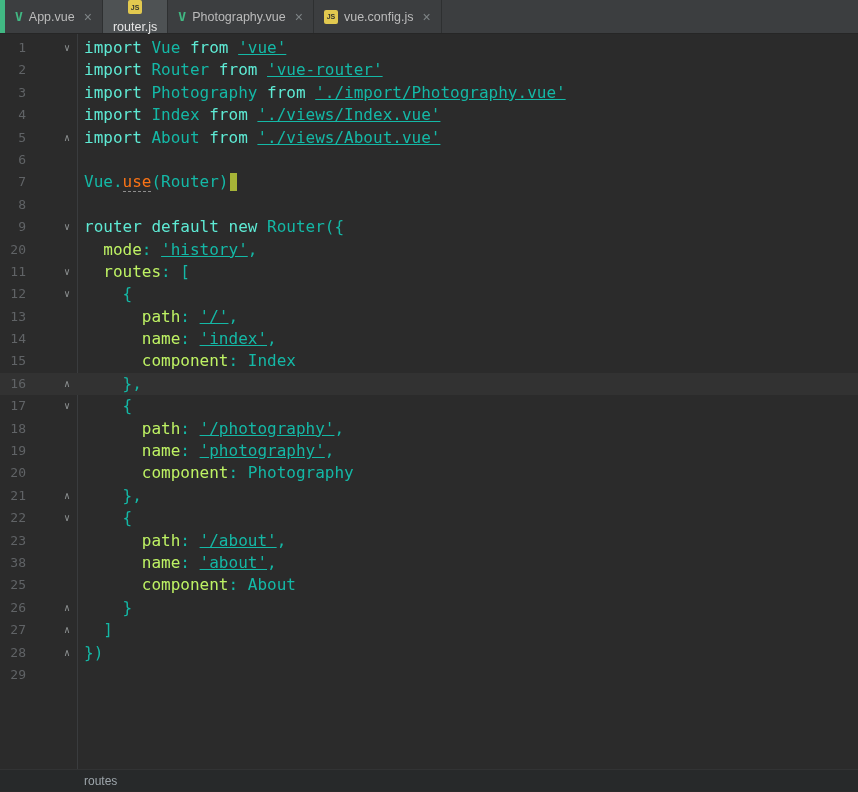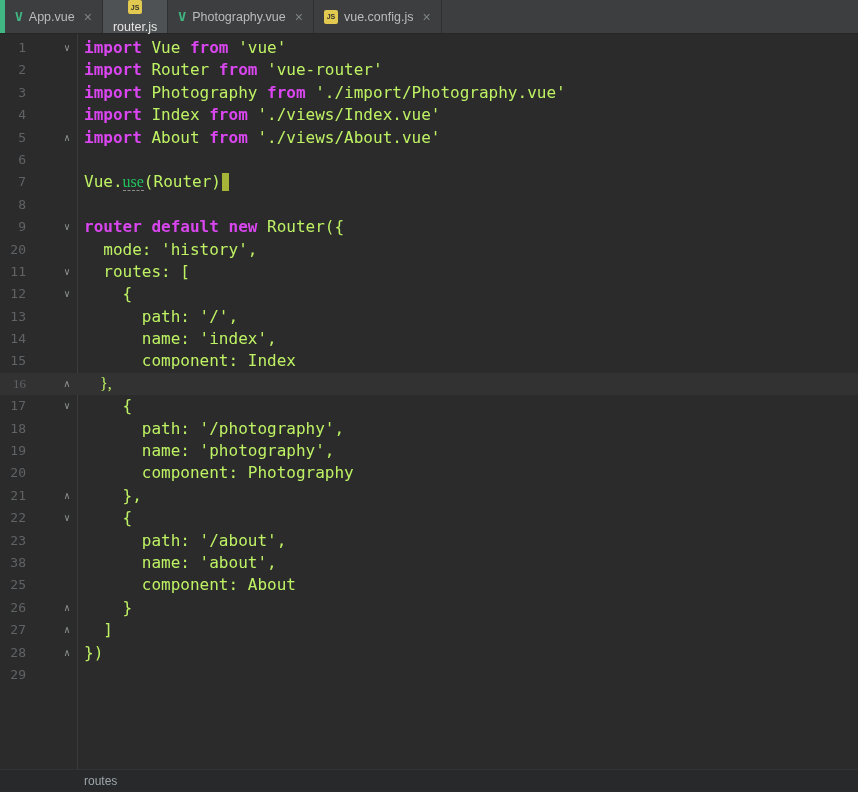--- a/index.html
+++ b/index.html
@@ -35,40 +35,40 @@
     border-radius:2px;
     display:inline-flex; align-items:center; justify-content:center;
     font-size:7px; font-weight:bold; font-family:"Liberation Sans", sans-serif;
   }
 
   
   .editor { position:relative; height:735px; flex:none; background:#2B2B2B; overflow:hidden; }
   .gutter-sep { position:absolute; left:77px; top:0; width:1px; height:100%; background:#3A3C3E; }
   .code-lines { position:relative; padding-top:3px; }
   .row { display:flex; height:22.4px; line-height:22.4px; align-items:stretch; }
-  .row.current { background:#323232;font-family:Liberation Serif, serif; }
+  .row.current { background:#323232; }
   .gutter-cell { width:78px; flex:none; display:flex; align-items:center; }
   .lnum {
     width:26px; text-align:right; flex:none;
     color:#606366; font-size:13px;
   }
   .fold {
     margin-left:auto; margin-right:5px; width:12px; flex:none;
     color:#8C9091; font-size:10px; text-align:center;
     cursor:pointer; line-height:1;
   }
   .code-cell {
     padding-left:6px; white-space:pre;
     font-size:16px; color:#A9B7C6;
   }
-  .tok-k { color:#d946ef; font-weight:bold; }
-  .tok-s { color:#bef264; }
+  .tok-k { color:#5eead4; font-weight:normal; }
+  .tok-s { color:#14b8a6;text-decoration:underline; }
   .tok-p { color:#bef264; }
-  .tok-t { color:#bef264; }
-  .tok-u { color:#22c55e; border-bottom:1px dashed #8C8C8C;font-family:Liberation Serif, serif; }
+  .tok-t { color:#14b8a6; }
+  .tok-u { color:#f97316; border-bottom:1px dashed #8C8C8C; }
   .caret {
     display:inline-block; width:7px; height:18px;
     background:#A6B437; vertical-align:text-bottom; margin-left:1px;
   }
 
   
   .breadcrumb-bar {
     height:22px; flex:none;
     background:#27292A; border-top:1px solid #323334;
     display:flex; align-items:center;

